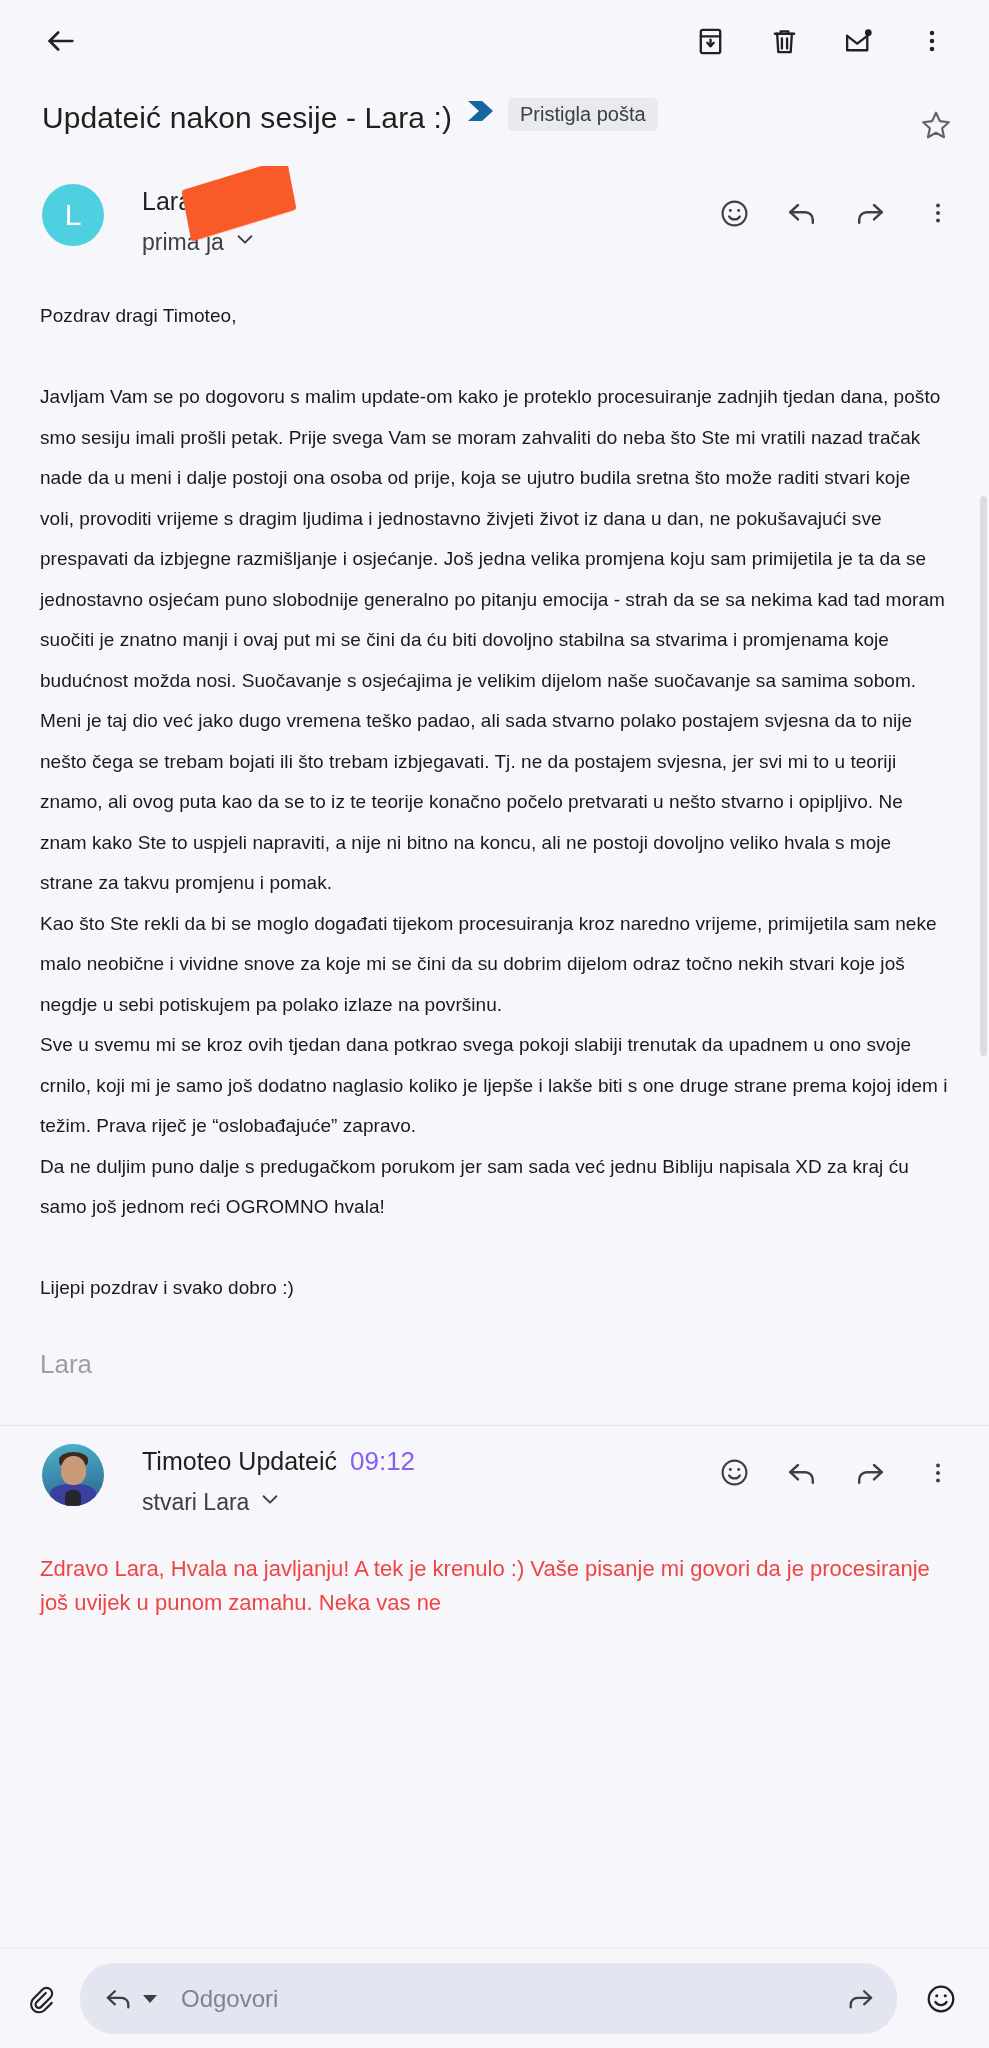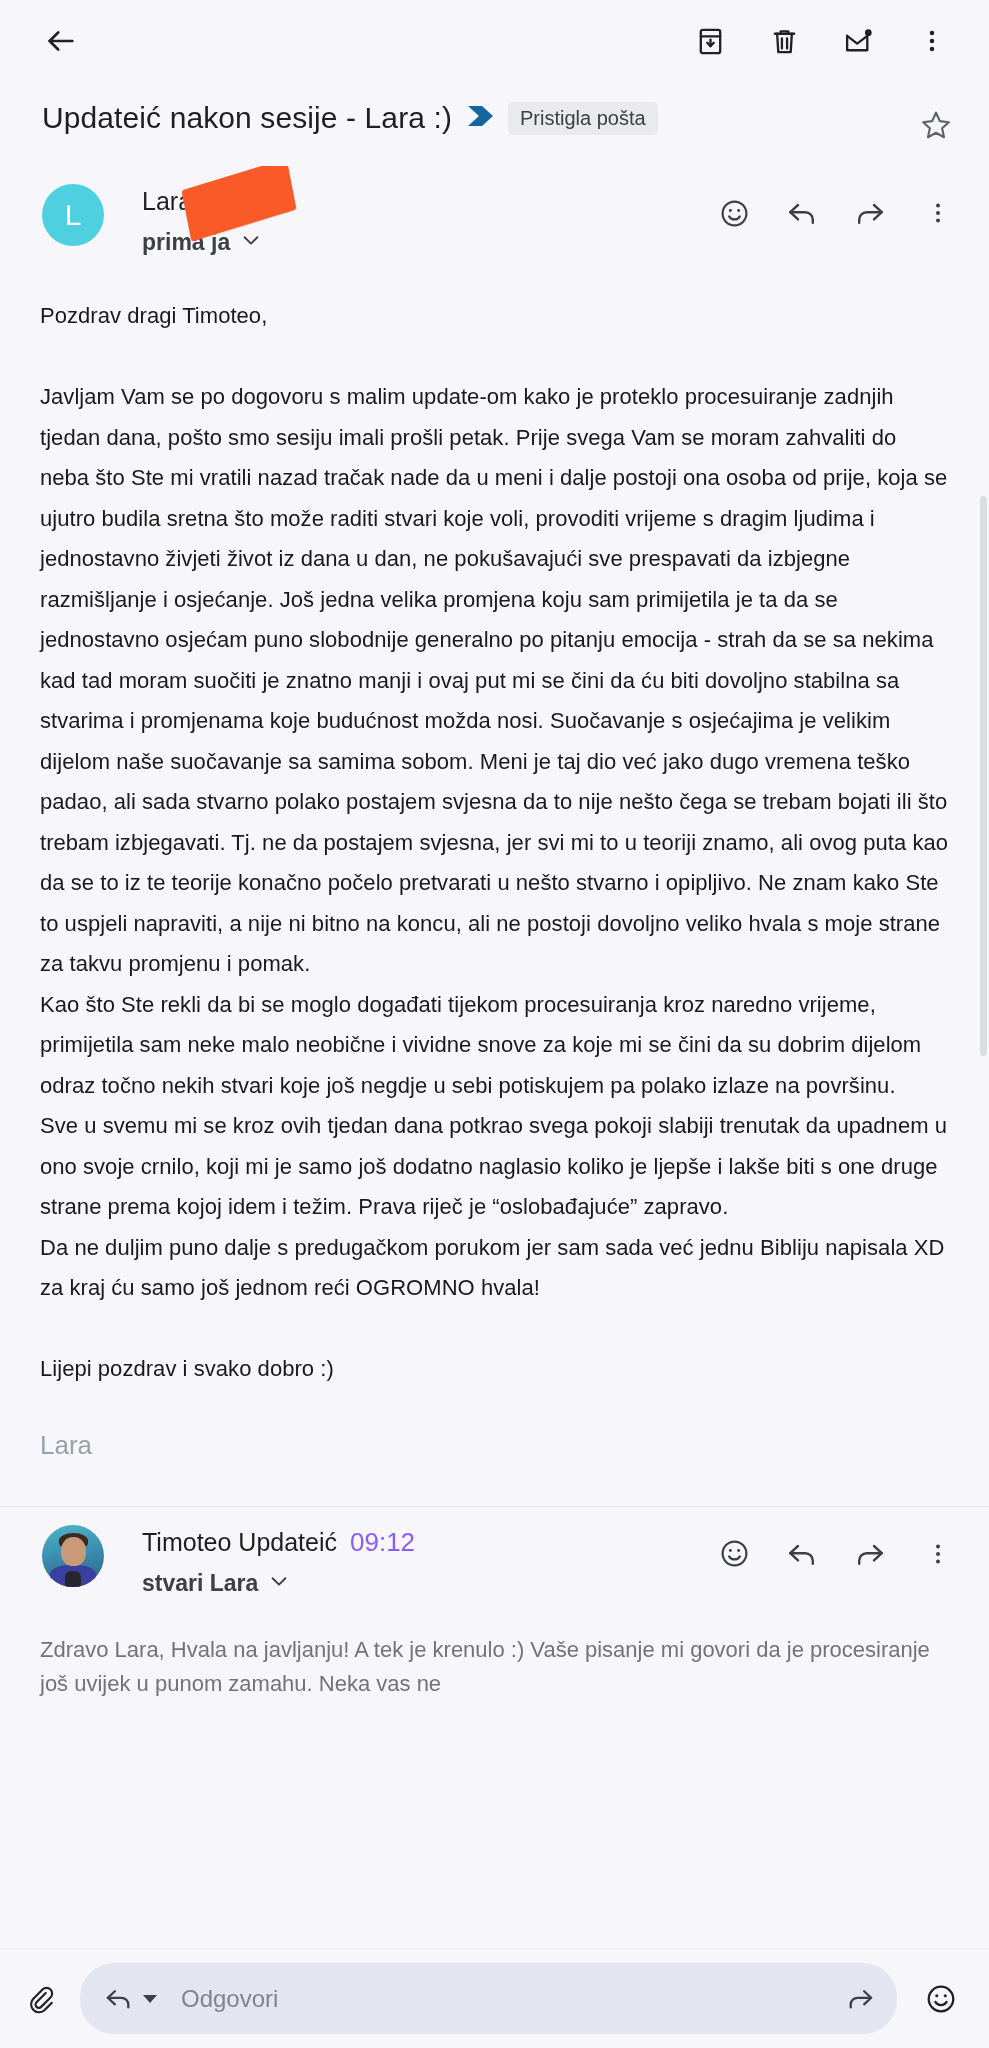--- a/index.html
+++ b/index.html
@@ -40,21 +40,21 @@
   
   .subject-row {
     flex: 0 0 auto;
     display: flex;
     align-items: flex-start;
     padding: 14px 22px 10px 42px;
   }
   .subject-text-wrap {
     flex: 1 1 auto;
     display: flex;
-    align-items: center;
+    align-items: flex-start;
     flex-wrap: wrap;
     padding-top: 2px;
   }
   .subject-title {
     font-size: 30px;
     line-height: 40px;
     color: #1f1f1f;
     letter-spacing: 0.1px;
     font-weight: 400;
   }
@@ -172,42 +172,41 @@
     position: absolute;
     left: 42px; top: -12px;
     width: 110px; height: 52px;
     background: #fa5a28;
     transform: rotate(-17deg) skewX(-6deg);
     border-radius: 3px;
     filter: blur(0.4px);
   }
   .msg-line2 {
     display: flex;
-    align-items: center;
+    align-items: flex-start;
     margin-top: 8px;
-    font-weight: bold;
   }
   .recipients {
     font-size: 23px;
     line-height: 28px;
     color: #3c4043;
   }
   .chev-down { margin-left: 10px; display: block; }
   .msg-actions {
     display: flex;
     align-items: center;
     flex: 0 0 auto;
     padding-top: 2px;
   }
   .msg-actions .icon-btn { width: 54px; height: 54px; margin-left: 14px; }
 
   
   .msg-body {
     padding: 40px 40px 0 40px;
-    font-size: 22px;
+    font-size: 19px;
     line-height: 40.5px;
     color: #1a1a1a;
     letter-spacing: 0.05px;
     white-space: pre-wrap;
     word-wrap: break-word;
   }
   .signature {
     padding: 0 40px;
     margin-top: 38px;
     font-size: 26px;
@@ -216,21 +215,21 @@
   }
   .msg-divider {
     height: 1px;
     background: #e4e4ea;
     margin: 44px 0 0 0;
   }
   .msg2-body {
     padding: 36px 40px 0 40px;
     font-size: 22px;
     line-height: 34px;
-    color: #737373;
+    color: #ef4444;
   }
 
   
   .replybar {
     flex: 0 0 100px;
     height: 100px;
     display: flex;
     align-items: center;
     background: #f7f7fb;
     padding: 0 22px 0 14px;

